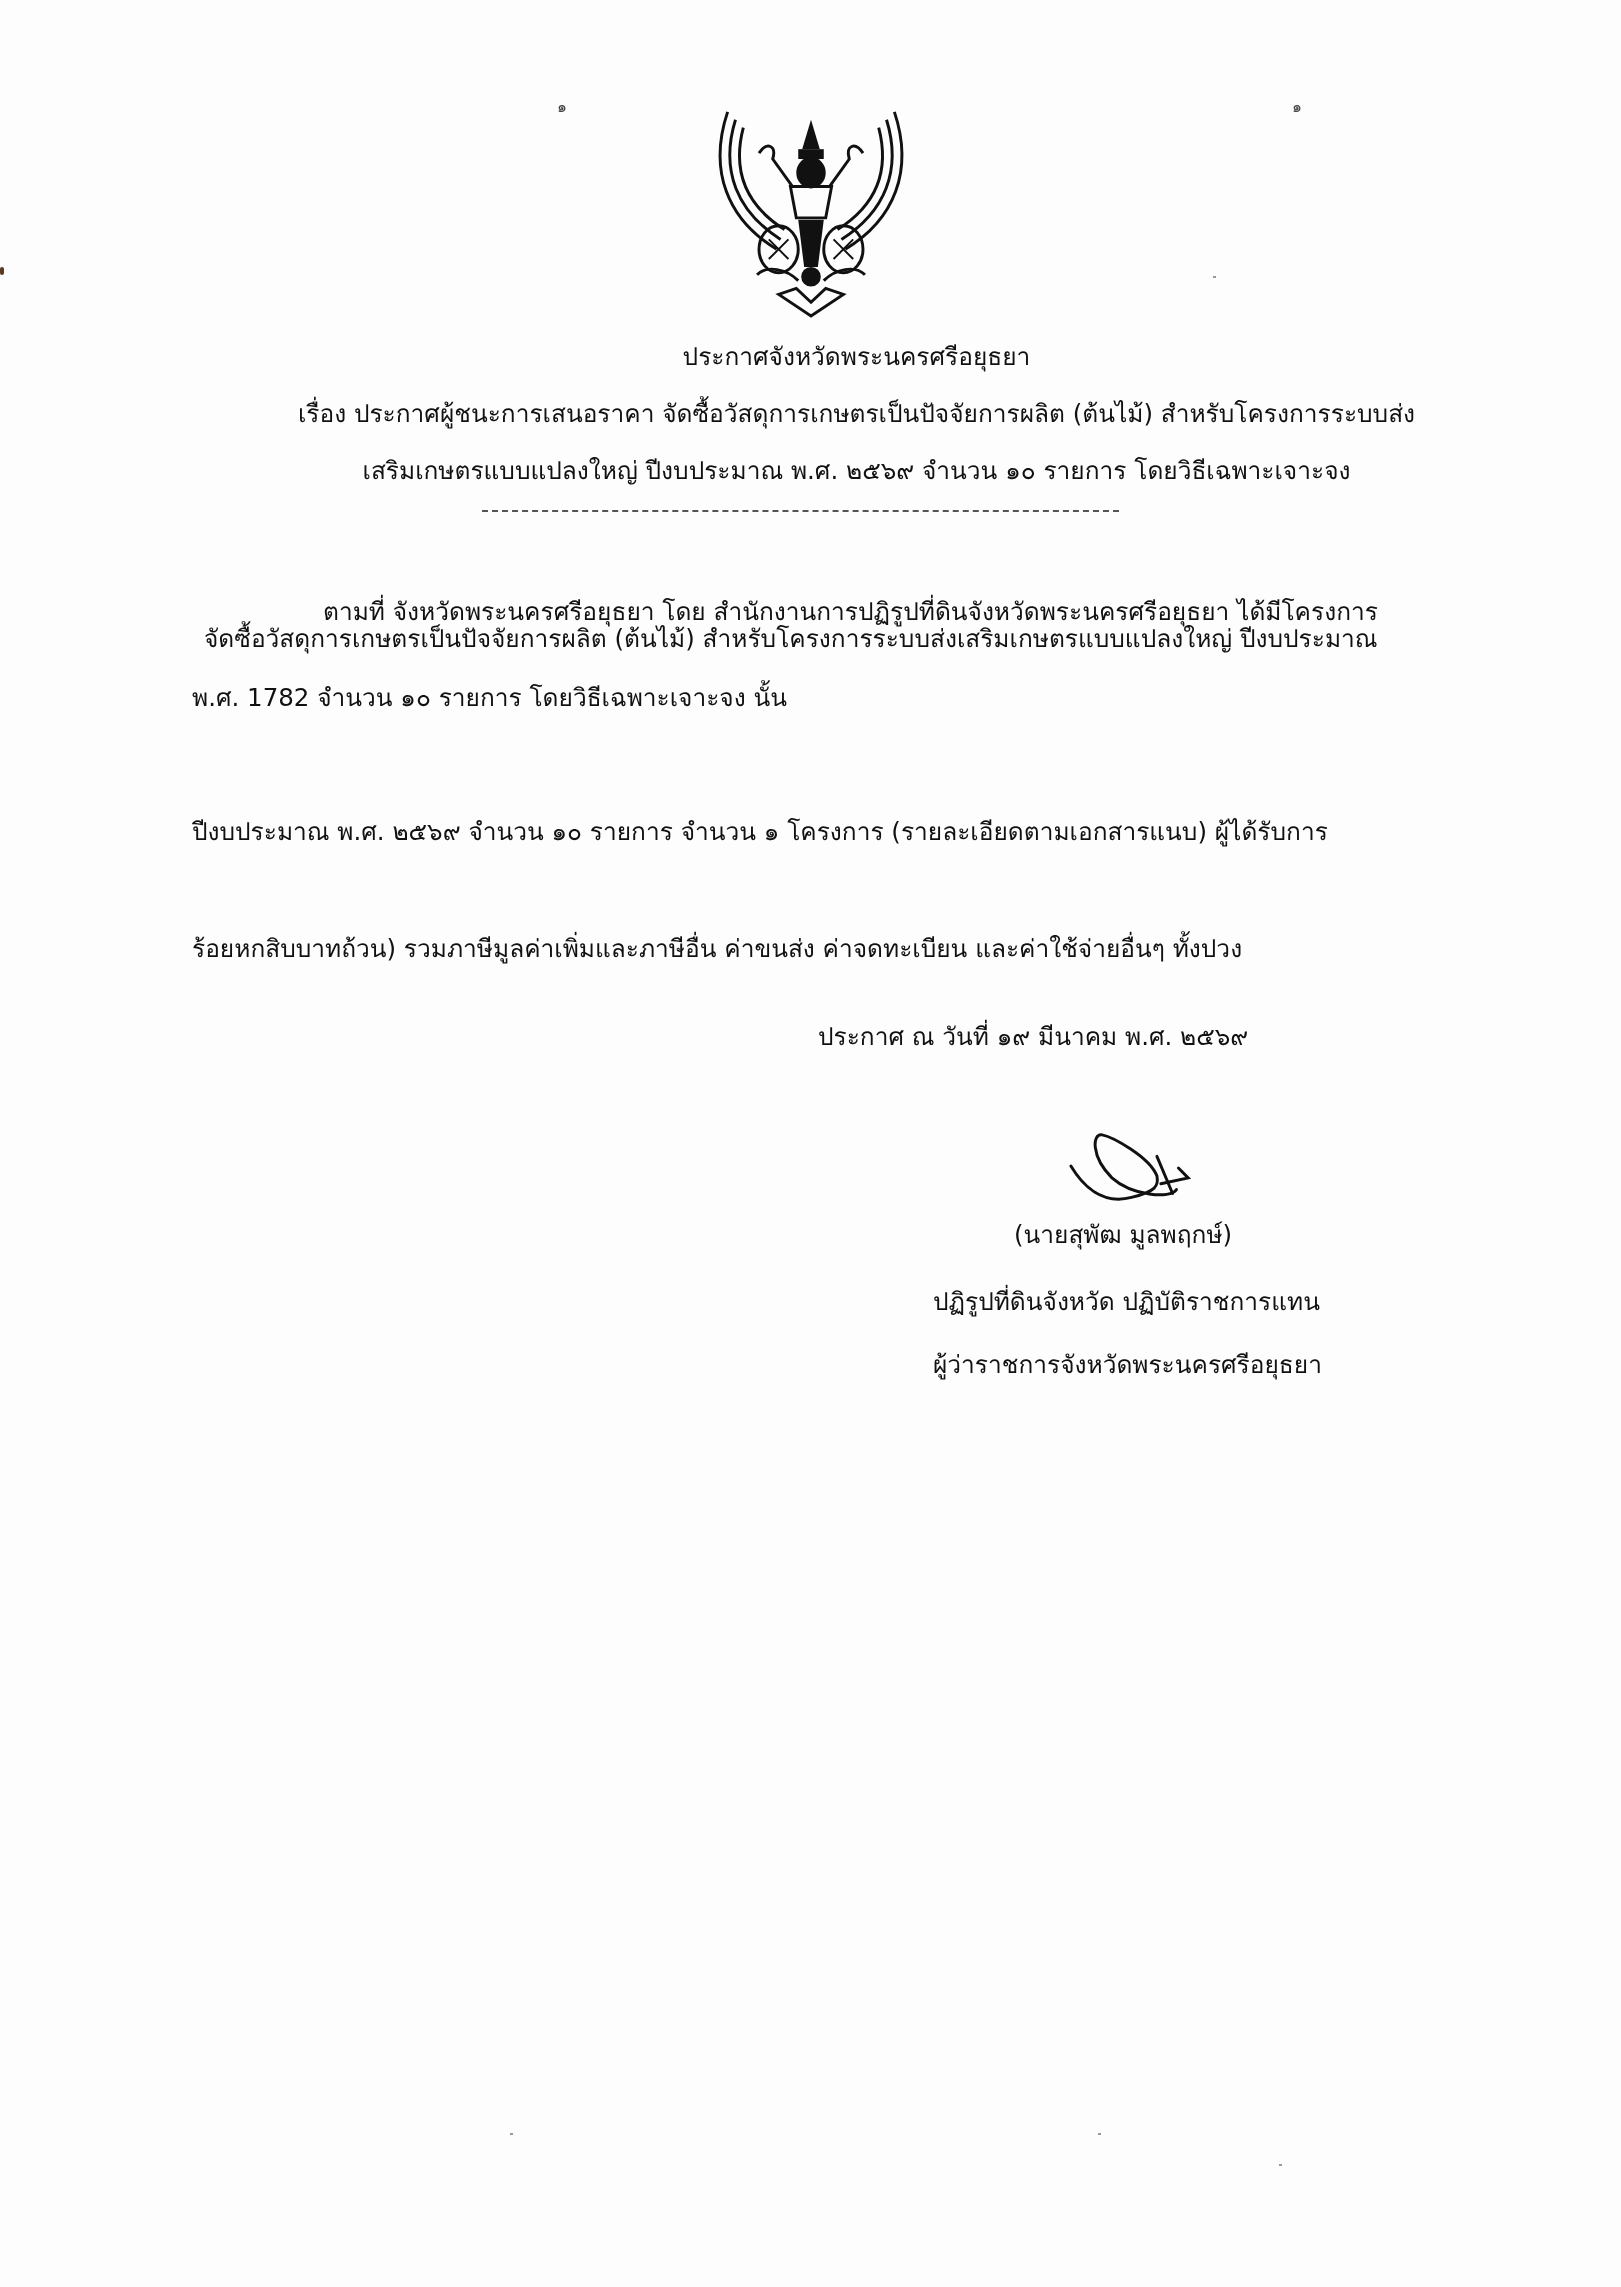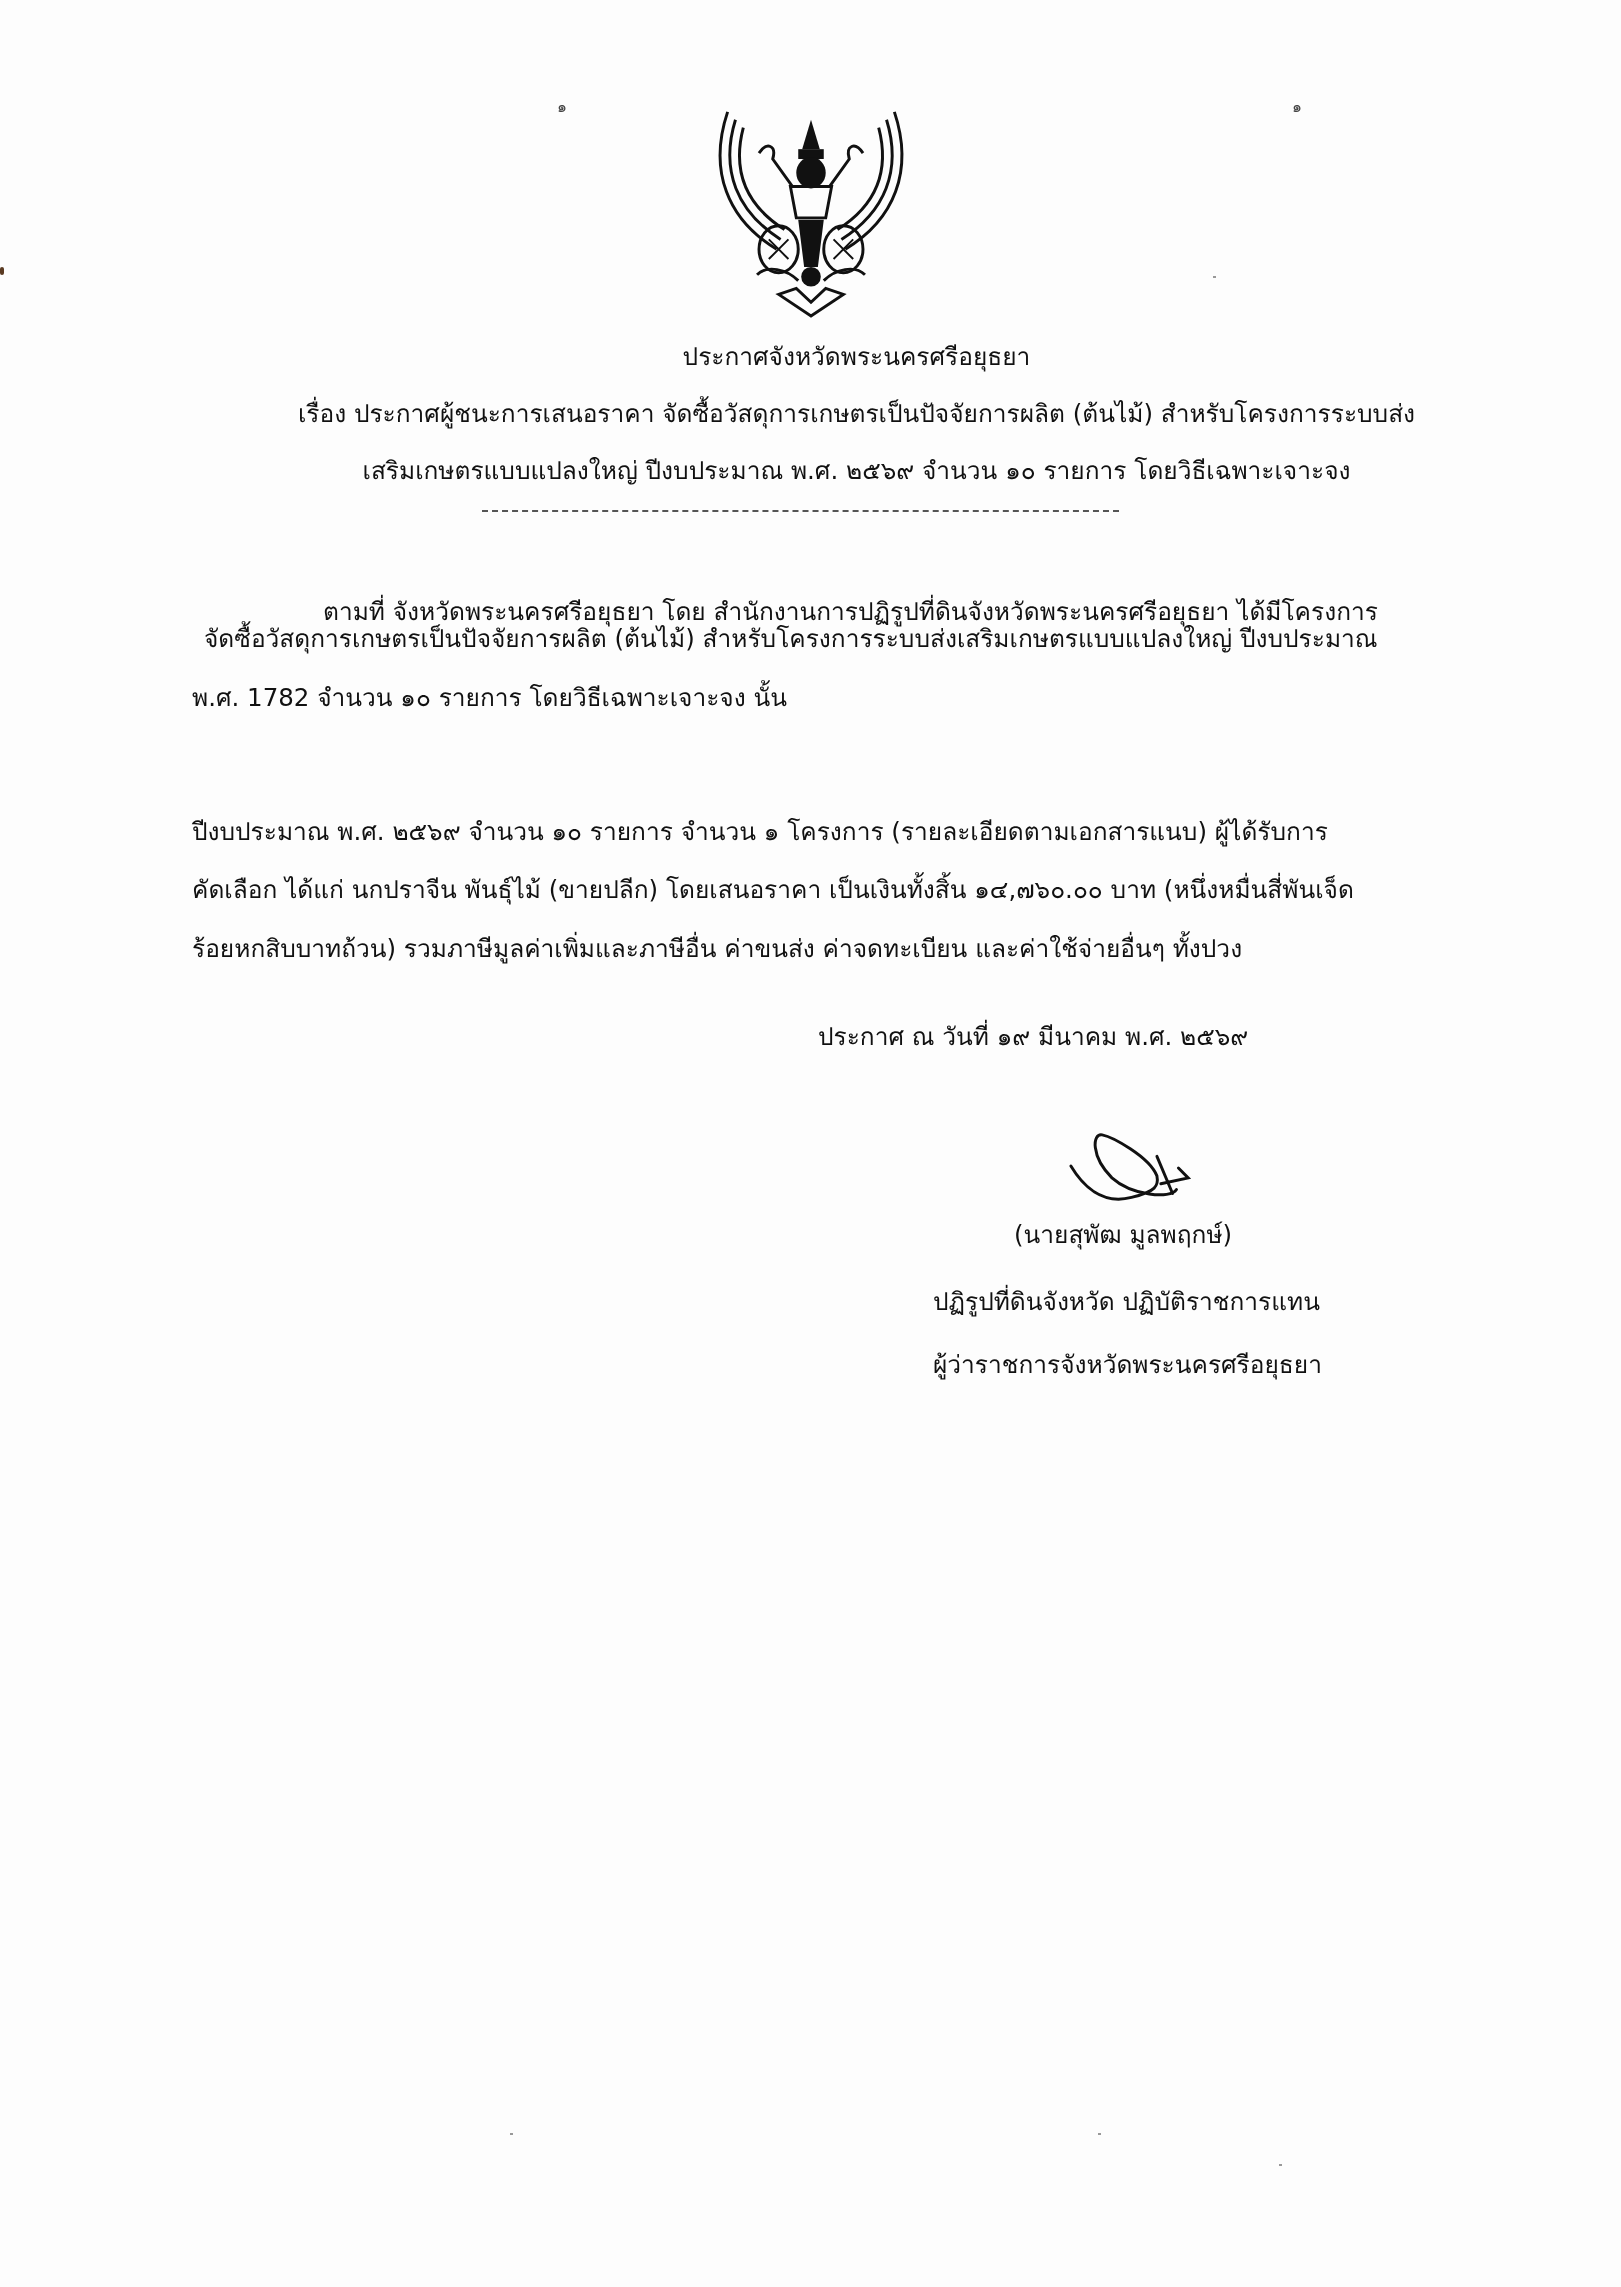--- a/index.html
+++ b/index.html
@@ -126,21 +126,20 @@
   <div class="line center title">ประกาศจังหวัดพระนครศรีอยุธยา</div>
   <div class="line center subject1">เรื่อง ประกาศผู้ชนะการเสนอราคา จัดซื้อวัสดุการเกษตรเป็นปัจจัยการผลิต (ต้นไม้) สำหรับโครงการระบบส่ง</div>
   <div class="line center subject2">เสริมเกษตรแบบแปลงใหญ่ ปีงบประมาณ พ.ศ. ๒๕๖๙ จำนวน ๑๐ รายการ โดยวิธีเฉพาะเจาะจง</div>
   <div class="divider"></div>
 
   <div class="line p1l1">ตามที่ จังหวัดพระนครศรีอยุธยา โดย สำนักงานการปฏิรูปที่ดินจังหวัดพระนครศรีอยุธยา ได้มีโครงการ</div>
   <div class="line p1l2">จัดซื้อวัสดุการเกษตรเป็นปัจจัยการผลิต (ต้นไม้) สำหรับโครงการระบบส่งเสริมเกษตรแบบแปลงใหญ่ ปีงบประมาณ</div>
   <div class="line p1l3">พ.ศ. 1782 จำนวน ๑๐ รายการ โดยวิธีเฉพาะเจาะจง  นั้น</div>
 
   <div class="line p2l2">ปีงบประมาณ พ.ศ. ๒๕๖๙ จำนวน ๑๐ รายการ จำนวน ๑ โครงการ (รายละเอียดตามเอกสารแนบ) ผู้ได้รับการ</div>
-  <div class="line p2l3">คัดเลือก ได้แก่ นกปราจีน พันธุ์ไม้ (ขายปลีก) โดยเสนอราคา เป็นเงินทั้งสิ้น ๑๔,๗๖๐.๐๐ บาท (หนึ่งหมื่นสี่พันเจ็ด</div>
   <div class="line p2l4">ร้อยหกสิบบาทถ้วน) รวมภาษีมูลค่าเพิ่มและภาษีอื่น ค่าขนส่ง ค่าจดทะเบียน และค่าใช้จ่ายอื่นๆ ทั้งปวง</div>
 
   <div class="line date">ประกาศ ณ วันที่  ๑๙ มีนาคม พ.ศ. ๒๕๖๙</div>
 
   <svg class="signature" viewBox="0 0 140 90">
     <path d="M8 40 C 20 60, 40 80, 70 72 C 95 66, 98 60, 96 50 C 88 30, 50 10, 40 8 C 30 6, 28 30, 50 52 C 70 70, 110 74, 116 64" fill="none" stroke="#111" stroke-width="3" stroke-linecap="round"></path>
     <path d="M96 30 L 112 68 M 100 58 L 128 52 L 118 42" fill="none" stroke="#111" stroke-width="3" stroke-linecap="round"></path>
   </svg>
 
   <div class="line signer-name">(นายสุพัฒ มูลพฤกษ์)</div>

